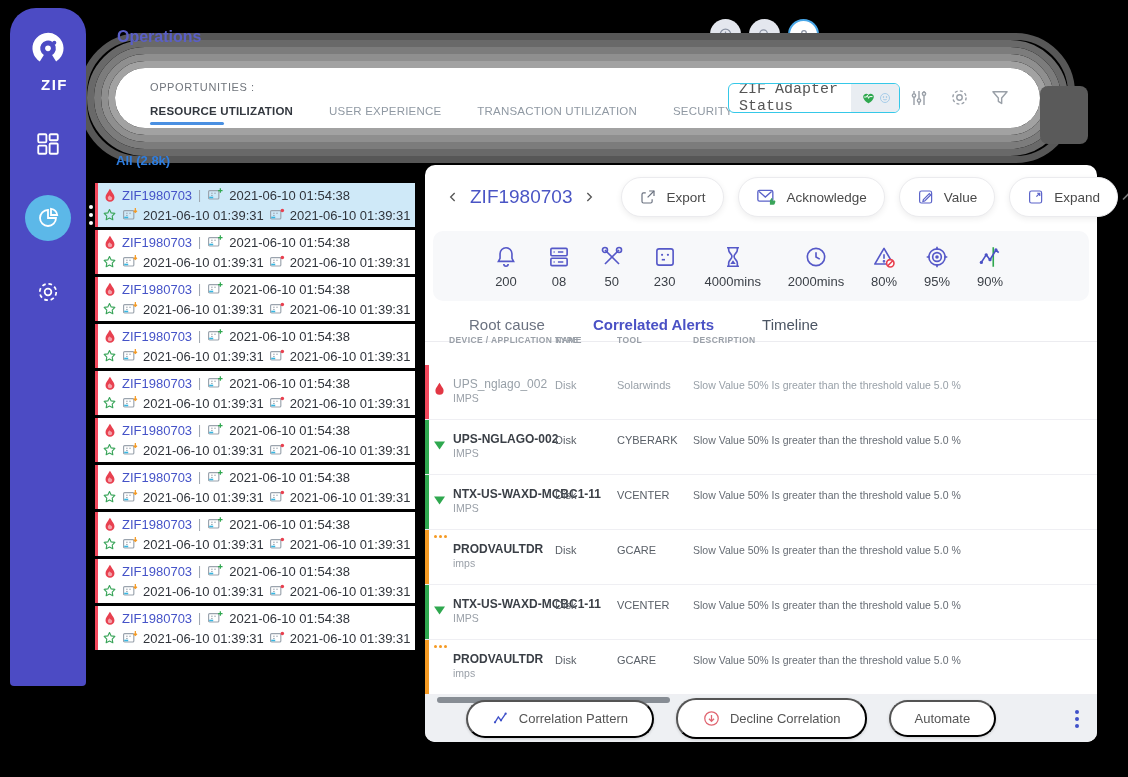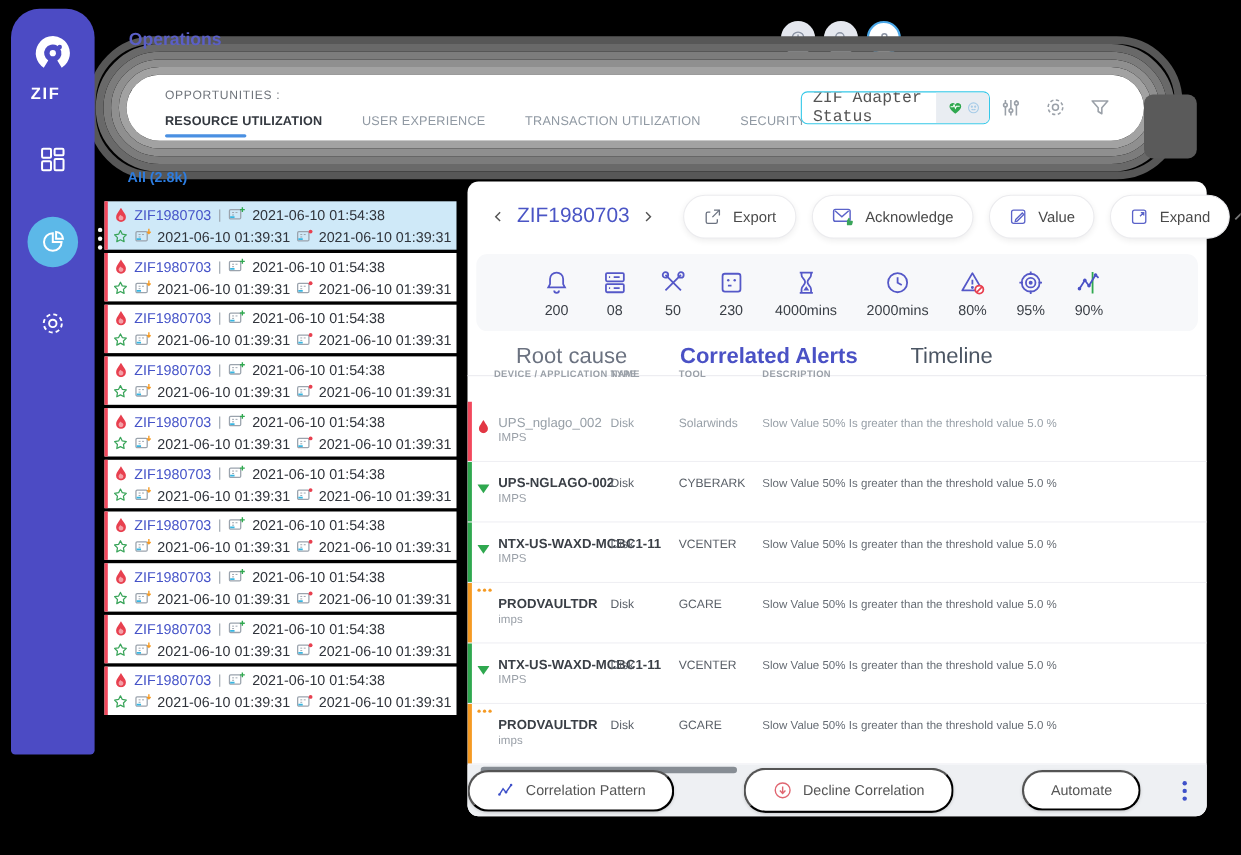--- a/index.html
+++ b/index.html
@@ -2,21 +2,21 @@
 <html><head>
 <meta charset="utf-8">
 <style>
   html,body{margin:0;padding:0;background:#000;}
   *{box-sizing:border-box;font-family:"Liberation Sans",sans-serif;}
   .canvas{position:relative;width:1128px;height:777px;background:#000;overflow:hidden;}
 
   
   .sidebar{position:absolute;left:10px;top:8px;width:76px;height:678px;background:#4c4bc4;
            border-radius:26px 26px 4px 4px;z-index:6;display:flex;flex-direction:column;align-items:center;}
-  .logo{margin-top:22px;text-align:left;}
+  .logo{margin-top:22px;text-align:right;}
   .logo-text{color:#fff;font-weight:bold;font-size:15px;letter-spacing:1.5px;margin-top:2px;}
   .nav-icon{margin-top:38px;cursor:pointer;}
   .nav-active-wrap{position:relative;margin-top:34px;}
   .nav-active{width:46px;height:46px;border-radius:50%;background:#5cb8e8;display:flex;align-items:center;justify-content:center;cursor:pointer;}
   .side-kebab{position:absolute;right:-22px;top:10px;display:flex;flex-direction:column;gap:4px;}
   .side-kebab i{width:4px;height:4px;border-radius:50%;background:#fff;}
 
   
   .page-title{position:absolute;left:117px;top:28px;font-size:16px;font-weight:bold;color:#5a5fc7;z-index:3;}
   .topbar{position:absolute;left:710px;top:19px;display:flex;gap:8px;z-index:1;}
@@ -62,21 +62,21 @@
        font-size:13.5px;color:#4a4a4a;background:#fff;box-shadow:0 2px 6px rgba(0,0,0,.07);cursor:pointer;white-space:nowrap;}
   .d-winctl{margin-left:auto;display:flex;gap:20px;align-items:center;}
 
   .stats{position:absolute;left:8px;right:8px;top:66px;height:70px;background:#f7f8fa;border-radius:10px;
          display:flex;align-items:center;justify-content:space-between;padding:0 86px 0 60px;text-align:center;}
   .stat{display:flex;flex-direction:column;align-items:center;gap:4px;}
   .sv{font-size:13px;color:#3a3f46;white-space:nowrap;}
 
   .d-tabs{position:absolute;left:44px;right:0;top:142px;height:34px;display:flex;gap:48px;align-items:center;}
   .d-tabline{position:absolute;left:0;right:0;top:176px;border-bottom:1px solid #ececf0;}
-  .d-tab{font-size:20px;color:#6b7280;cursor:pointer;}
+  .d-tab{font-size:15px;color:#6b7280;cursor:pointer;}
   .d-tab.active{color:#4a51c5;font-weight:bold;}
   .d-tab.last{color:#4b5563;}
 
   .thead{position:absolute;left:0;right:0;top:170px;height:16px;padding-left:12px;}
   .thead span{position:absolute;font-size:8.5px;font-weight:bold;letter-spacing:.4px;color:#9aa0a8;}
   .c-name{left:24px;} .c-type{left:130px;} .c-tool{left:192px;} .c-desc{left:268px;}
 
   .rows{position:absolute;left:0;right:0;top:200px;bottom:47px;overflow:hidden;}
   .trow{position:relative;height:55px;border-bottom:1px solid #efeff3;cursor:pointer;}
   .stripe{position:absolute;left:0;top:0;bottom:0;width:4px;}
@@ -86,21 +86,21 @@
   .odots i{width:3px;height:3px;border-radius:50%;background:#f59a23;}
   .nm{position:absolute;left:28px;top:12px;font-size:12px;font-weight:bold;color:#3a3f46;white-space:nowrap;}
   .sub{position:absolute;left:28px;top:27px;font-size:10.5px;color:#9aa0a8;}
   .rtype{position:absolute;left:130px;top:14px;font-size:11px;color:#5a6068;}
   .rtool{position:absolute;left:192px;top:14px;font-size:11px;color:#5a6068;}
   .rdesc{position:absolute;left:268px;right:14px;top:14px;font-size:10.5px;color:#666c74;}
   .trow.dim .nm,.trow.dim .rtype,.trow.dim .rtool,.trow.dim .rdesc{color:#98a0a8;font-weight:normal;}
 
   .d-foot{position:absolute;left:0;right:0;bottom:0;height:47px;background:#eef0f3;border-radius:0 0 10px 10px;}
   .scroll-thumb{position:absolute;left:12px;top:2px;width:233px;height:6px;background:#878d94;border-radius:3px;cursor:pointer;}
-  .fbtns{position:absolute;left:0;right:60px;top:0;bottom:0;display:flex;align-items:center;justify-content:space-between;gap:22px;}
+  .fbtns{position:absolute;left:0;right:60px;top:0;bottom:0;display:flex;align-items:center;justify-content:center;gap:22px;}
   .fbtn{display:flex;align-items:center;gap:9px;background:#fff;border-radius:20px;padding:9px 24px;font-size:13px;color:#555;
         box-shadow:0 1px 3px rgba(0,0,0,.15);cursor:pointer;white-space:nowrap;}
   .f-kebab{position:absolute;right:18px;top:50%;transform:translateY(-50%);display:flex;flex-direction:column;gap:3px;cursor:pointer;}
   .f-kebab i{width:4px;height:4px;border-radius:50%;background:#3f51c9;}
 </style>
 </head>
 <body>
 
 <div class="canvas">
 

